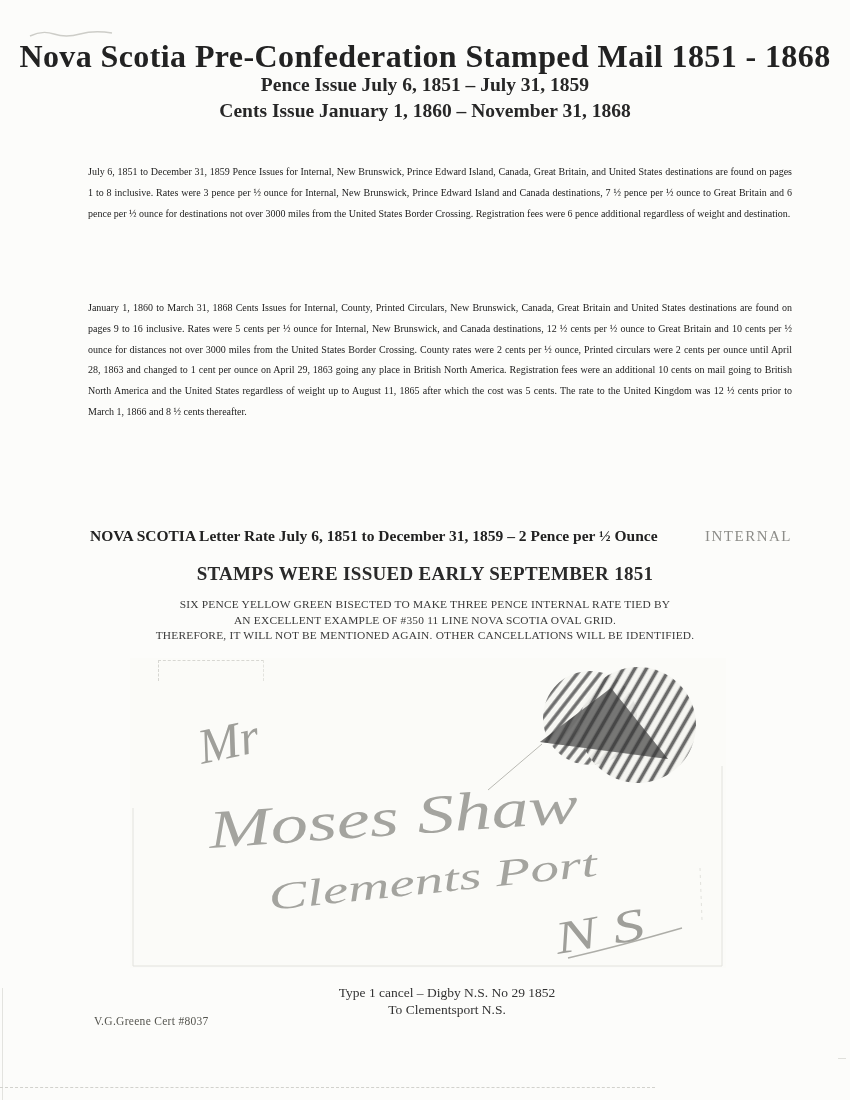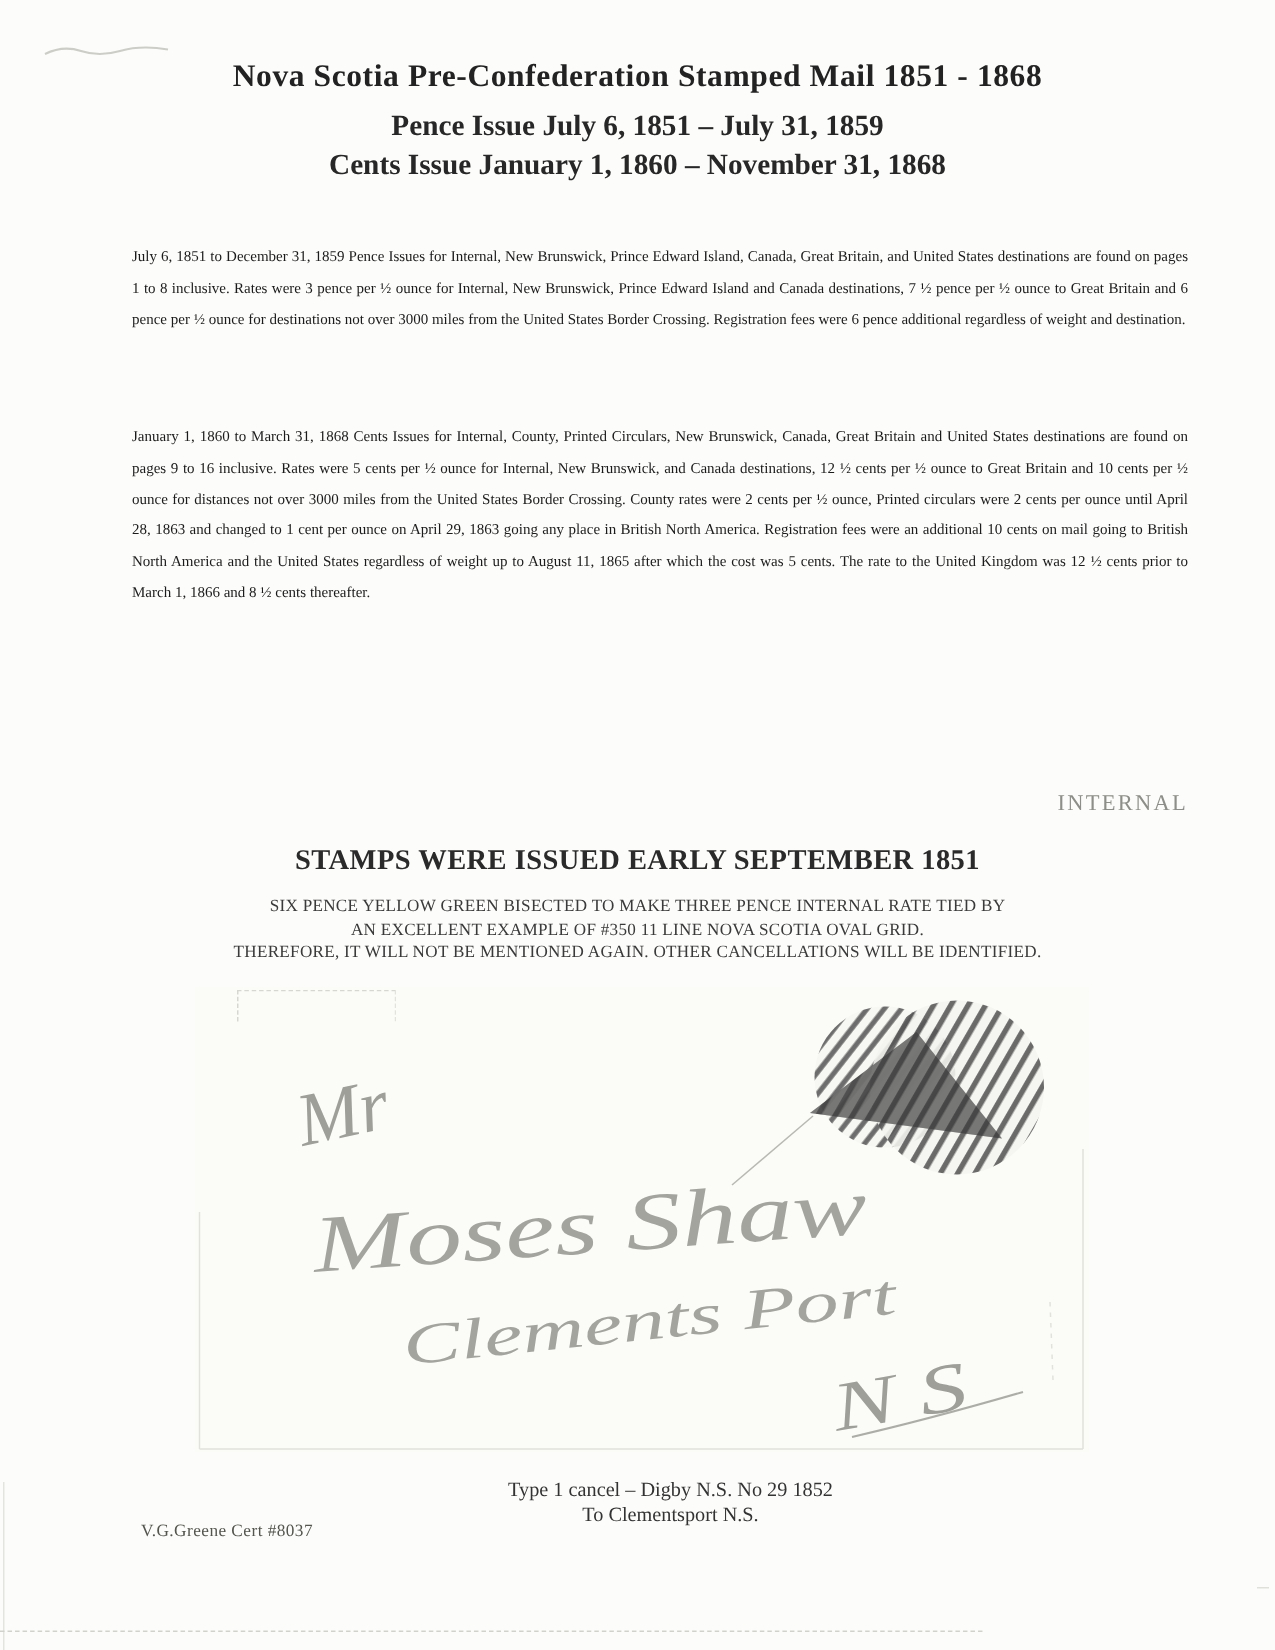--- a/index.html
+++ b/index.html
@@ -11,37 +11,37 @@
     background:#fcfcfa;
     font-family:"Liberation Serif", serif;
     color:#1d1d1d;
     overflow:hidden;
   }
   
   .pencil-mark{position:absolute;left:28px;top:26px;width:86px;height:16px;}
   
   .title{
     position:absolute;top:38px;left:0;right:0;
-    text-align:center;font-size:21px;font-weight:600;
+    text-align:center;font-size:32px;font-weight:600;
     letter-spacing:.4px;color:#222;
   }
   .subtitle{
     position:absolute;left:0;right:0;text-align:center;
     font-size:19.5px;font-weight:600;color:#272727;
   }
   .subtitle.s1{top:74px;}
   .subtitle.s2{top:100px;}
   
   .copy{
     position:absolute;left:88px;width:704px;
     font-size:10px;line-height:20.8px;
     text-align:justify;color:#1b1b1b;
   }
   .copy.p1{top:162px;}
-  .copy.p2{top:282px;}
+  .copy.p2{top:298px;}
   
   .rate-row{position:absolute;top:527px;left:90px;right:58px;height:22px;}
   .rate-text{font-size:15.5px;font-weight:600;color:#222;}
   .internal-label{
     position:absolute;right:0;top:1px;
     font-size:15px;letter-spacing:1.5px;color:#8d8d89;font-weight:500;
   }
   .issue-line{
     position:absolute;top:563px;left:0;right:0;text-align:center;
     font-size:19px;font-weight:600;letter-spacing:.3px;color:#2a2a2a;
@@ -87,20 +87,21 @@
   </svg>
 
   <div class="title">Nova Scotia Pre-Confederation Stamped Mail 1851 - 1868</div>
   <div class="subtitle s1">Pence Issue July 6, 1851 – July 31, 1859</div>
   <div class="subtitle s2">Cents Issue January 1, 1860 – November 31, 1868</div>
 
   <div class="copy p1">July  6, 1851 to December 31, 1859  Pence Issues for Internal, New Brunswick, Prince Edward Island, Canada,  Great Britain, and United States destinations are found on  pages 1 to 8 inclusive.  Rates were 3 pence per ½ ounce for Internal, New Brunswick, Prince Edward Island and Canada destinations, 7 ½ pence per ½ ounce to Great Britain and 6 pence per ½ ounce for destinations not over 3000 miles from the United States Border Crossing.  Registration fees were 6 pence additional regardless of weight and destination.</div>
   <div class="copy p2">January 1, 1860 to March 31, 1868   Cents Issues for Internal, County, Printed Circulars,  New Brunswick,  Canada, Great Britain  and United States  destinations are found on  pages 9 to 16 inclusive. Rates were 5 cents per ½ ounce for Internal, New Brunswick, and Canada destinations, 12 ½ cents per ½ ounce to Great Britain and 10 cents per ½ ounce for distances not over 3000 miles from the United States Border Crossing.  County rates were 2 cents per ½ ounce,  Printed circulars were 2 cents per ounce until April 28, 1863 and changed to 1 cent per ounce on April 29, 1863 going any place in British North America.  Registration fees were an additional 10 cents on mail going to British North America and the United States regardless of weight up to August 11, 1865 after which the cost was 5 cents.  The rate to the United Kingdom was 12 ½ cents prior to March 1, 1866 and 8 ½  cents thereafter.</div>
 
   <div class="rate-row">
+    <span class="rate-text">NOVA SCOTIA Letter Rate July 6, 1851 to December 31, 1859 – 2 Pence per ½ Ounce</span>
     <span class="internal-label">INTERNAL</span>
   </div>
 
   <div class="issue-line">STAMPS WERE ISSUED EARLY SEPTEMBER 1851</div>
 
   <div class="notes">
     <div>SIX PENCE YELLOW GREEN BISECTED TO MAKE THREE PENCE INTERNAL RATE TIED BY</div>
     <div>AN EXCELLENT EXAMPLE OF #350  11  LINE  NOVA SCOTIA OVAL GRID.</div>
     <div>THEREFORE, IT WILL NOT BE MENTIONED AGAIN.  OTHER CANCELLATIONS WILL BE IDENTIFIED.</div>
   </div>

